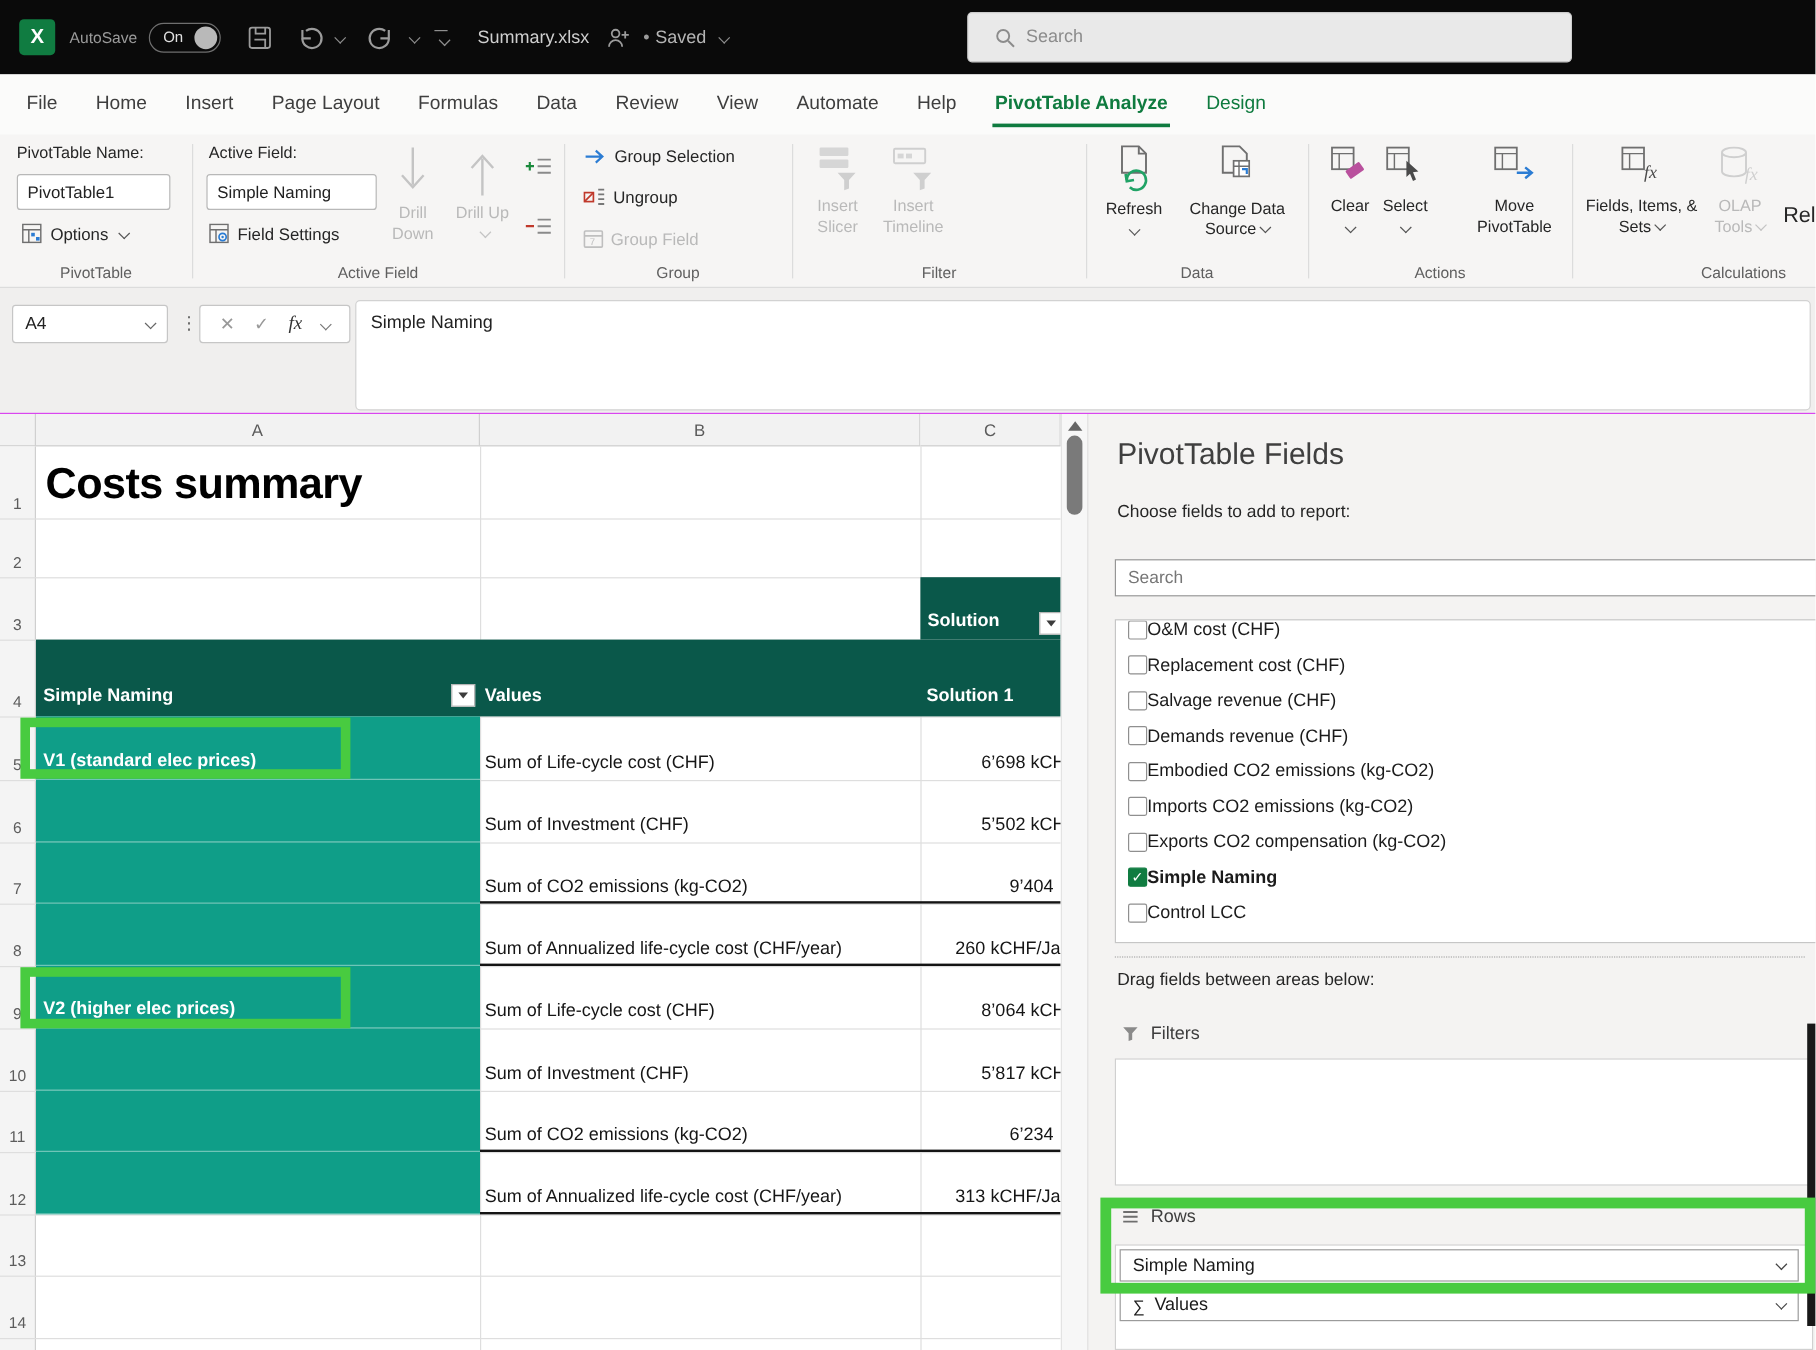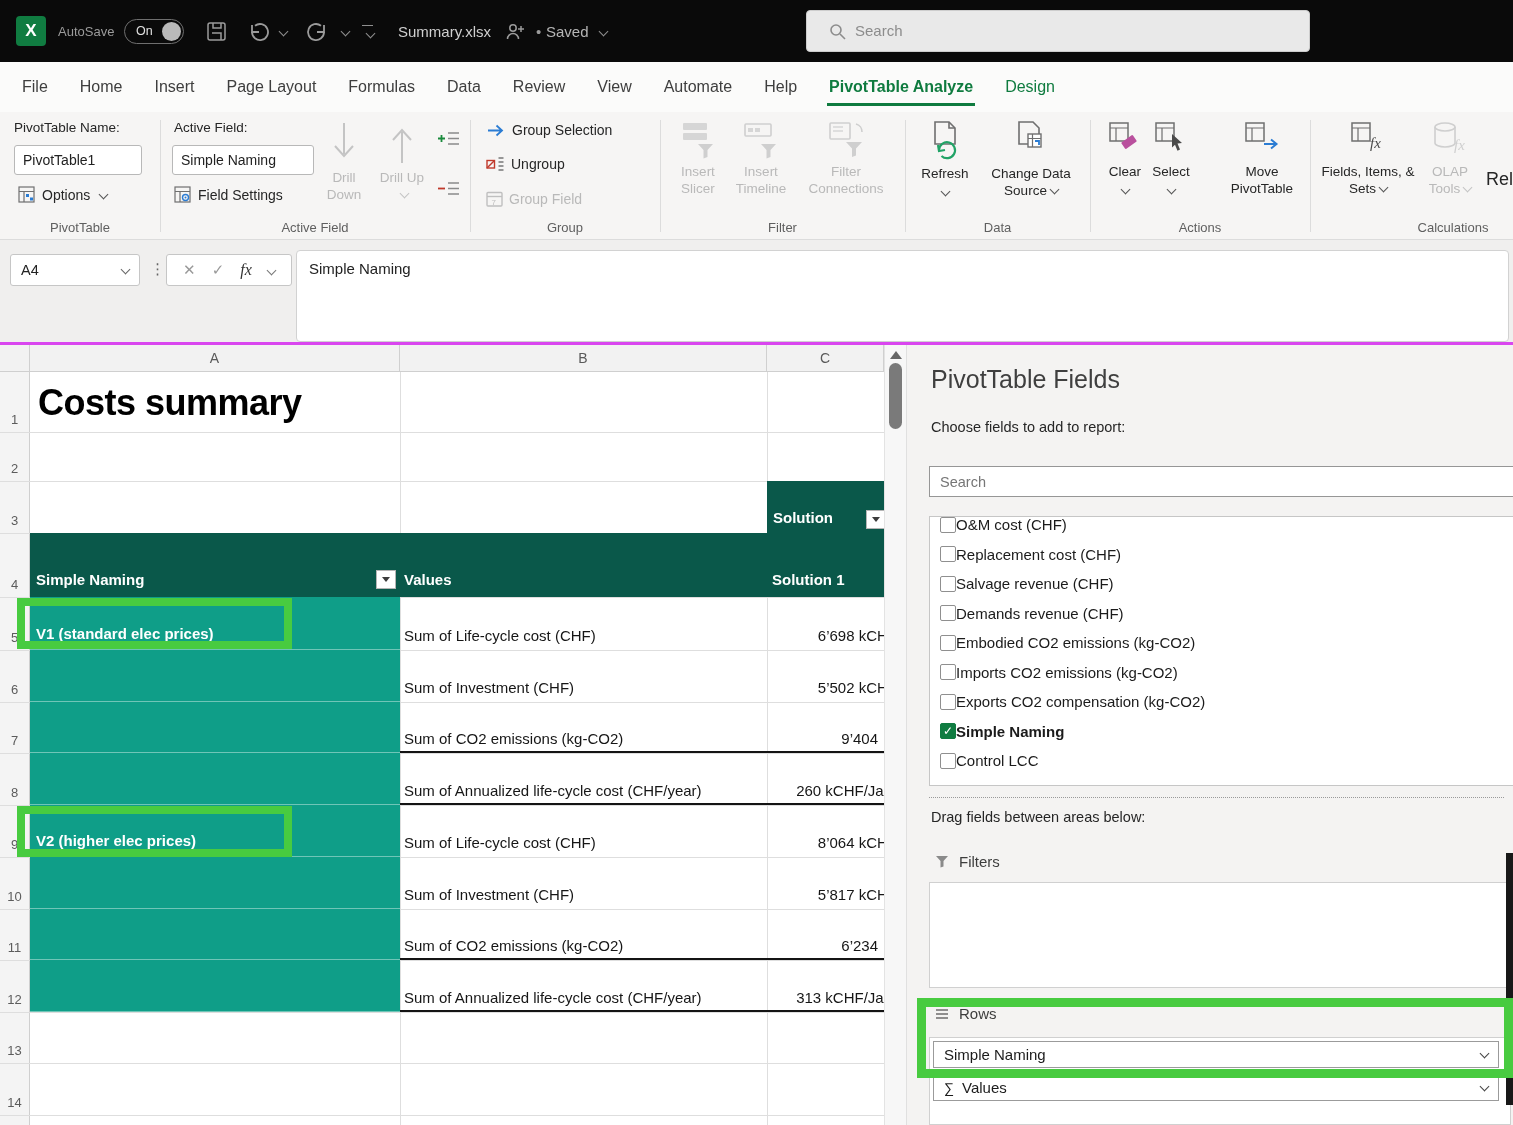--- a/index.html
+++ b/index.html
@@ -27,21 +27,21 @@
 .ribbon{position:absolute;left:0;top:112px;width:1513px;height:128px;background:#f6f5f4;border-bottom:1px solid #dcdcdc;font-size:13.5px;color:#262626}
 .grp{position:absolute;top:0;height:128px}
 .grp .gl{position:absolute;bottom:5px;left:0;right:0;text-align:center;font-size:13px;color:#5f5f5f}
 .gsep{position:absolute;top:8px;height:112px;width:1px;background:#dcdcdc}
 .inp{position:absolute;background:#fff;border:1px solid #b8b8b8;border-radius:3px;font-size:14px;color:#222;display:flex;align-items:center;padding-left:8px}
 .rbs{position:absolute;display:flex;align-items:center;gap:6px;font-size:14px;color:#262626;white-space:nowrap}
 .rbl{position:absolute;text-align:center;font-size:13.5px;line-height:17px;color:#262626}
 .rbl .ic{display:flex;justify-content:center;margin-bottom:3px}
 .dis{color:#b9b9b9}
 
-.fbar{position:absolute;left:0;top:240px;width:1513px;height:105px;background:#f0efee;border-bottom:3px solid #d946ef}
+.fbar{position:absolute;left:0;top:240px;width:1513px;height:105px;background:#f0efee;border-bottom:1px solid #d946ef}
 .nbox{position:absolute;left:10px;top:14px;width:130px;height:32px;background:#fff;border:1px solid #c6c6c6;border-radius:3px;font-size:14.5px;color:#222;display:flex;align-items:center;padding:0 10px}
 .nbox .sp{flex:1}
 .fxbox{position:absolute;left:166px;top:14px;width:126px;height:32px;background:#fff;border:1px solid #c6c6c6;border-radius:3px;display:flex;align-items:center;justify-content:space-around;padding:0 8px;color:#999}
 .finp{position:absolute;left:296px;top:10px;width:1213px;height:92px;background:#fff;border:1px solid #d2d2d2;border-radius:4px;font-size:15px;color:#222;padding:9px 12px}
 
 .sheet{position:absolute;left:0;top:345px;width:884px;height:780px;overflow:hidden;background:#fff}
 .ch{position:absolute;top:0;height:27px;background:#f2f2f2;border-right:1px solid #d0d0d0;border-bottom:1px solid #cfcfcf;display:flex;align-items:center;justify-content:center;font-size:14px;color:#5a5a5a}
 .rhcol{position:absolute;left:0;top:27px;width:30px;height:753px;background:#f4f4f4;border-right:1px solid #cfcfcf}
 .rh{position:absolute;left:0;width:29px;display:flex;align-items:flex-end;justify-content:center;padding-bottom:5px;font-size:13px;color:#5c5c5c}
 .hline{position:absolute;left:0;width:884px;height:1px;background:#dedede}
@@ -251,31 +251,20 @@
         <div class="ic">
           <svg width="36" height="40">
             <rect x="2" y="4" width="26" height="12" rx="1" fill="none" stroke="#cfcfcf" stroke-width="1.6"></rect>
             <rect x="5" y="8" width="5" height="4" fill="#d6d6d6"></rect>
               <rect x="12" y="8" width="5" height="4" fill="#d6d6d6"></rect>
             <path d="M18 24 h15 l-5.5 6 v7 l-4 1.5 v-8.5 z" fill="#cfcfcf"></path>
           </svg>
         </div>
         <span>Insert Timeline</span>
       </div>
-      <div class="rbl dis" style="left:138px;top:8px;width:96px">
-        <div class="ic">
-          <svg width="40" height="40">
-            <rect x="4" y="3" width="20" height="16" rx="1" fill="none" stroke="#cfcfcf" stroke-width="1.6"></rect>
-            <path d="M7 7 h10 M7 11 h10" stroke="#d6d6d6" stroke-width="1.6"></path>
-            <path d="M30 4 a8 8 0 0 1 6 8" fill="none" stroke="#cfcfcf" stroke-width="1.6"></path>
-            <path d="M20 22 h16 l-6 6.5 v7 l-4 1.5 v-8.5 z" fill="#cfcfcf"></path>
-          </svg>
-        </div>
-        <span>Filter Connections</span>
-      </div>
       <div class="gl">Filter</div>
     </div>
     <div class="gsep" style="left:905px"></div>
 
     <div class="grp" style="left:905px;width:185px">
       <div class="rbl" style="left:8px;top:8px;width:64px">
         <div class="ic">
           <svg width="34" height="42">
             <path d="M7 2 h14 l6 6 v16 h-20 z" fill="none" stroke="#6f6f6f" stroke-width="1.6"></path>
             <path d="M21 2 v6 h6" fill="none" stroke="#6f6f6f" stroke-width="1.6"></path>

